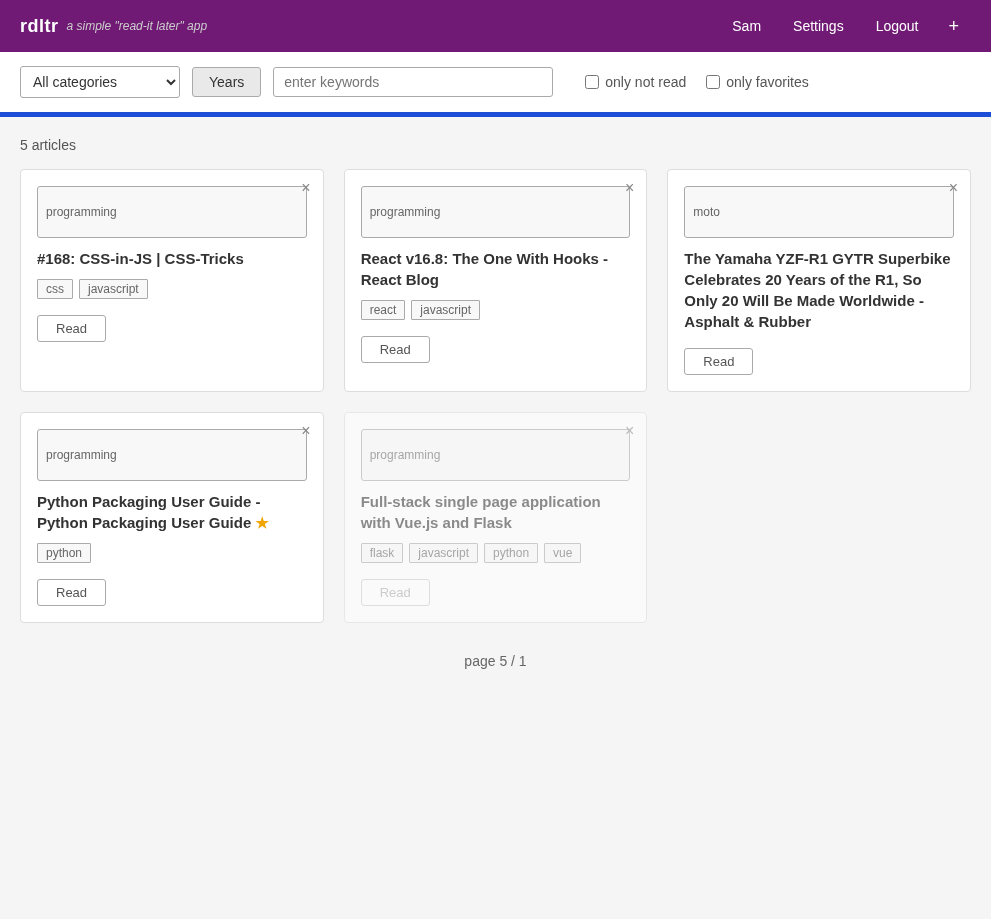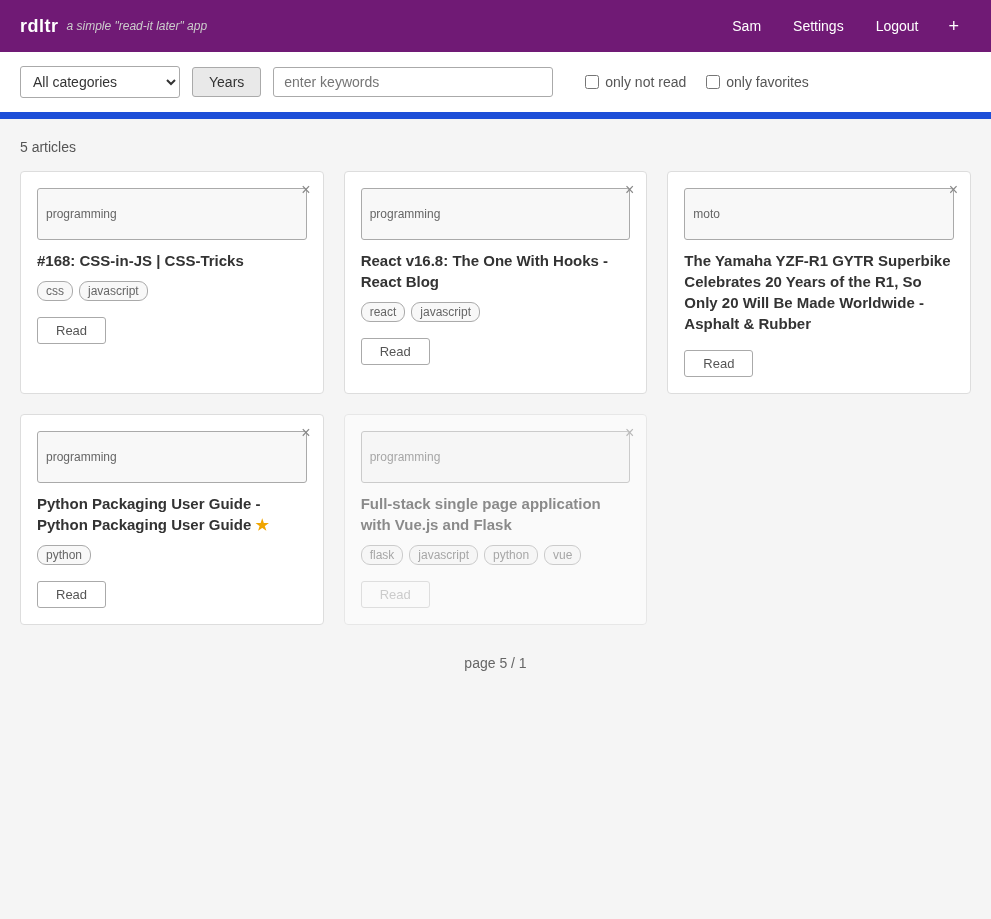--- a/index.html
+++ b/index.html
@@ -46,21 +46,21 @@
       border: none;
       padding: 6px 12px;
       cursor: pointer;
       font-size: 18px;
       border-radius: 3px;
     }
 
     
     .search-bar {
       background: #fff;
-      border-bottom: 7px solid #1d4ed8;
+      border-bottom: 5px solid #1d4ed8;
       padding: 14px 20px;
       display: flex;
       align-items: center;
       gap: 12px;
     }
     .category-select {
       border: 1px solid #aaa;
       border-radius: 3px;
       padding: 6px 8px;
       font-size: 14px;
@@ -167,21 +167,21 @@
     .card-title .star {
       color: #f0a500;
     }
     .card-tags {
       display: flex;
       flex-wrap: wrap;
       gap: 6px;
     }
     .tag {
       border: 1px solid #aaa;
-      border-radius: 9px;
+      border-radius: 1px;
       padding: 2px 8px;
       font-size: 12px;
       color: #666;
       background: #f8f8f8;
     }
     .card-read-btn {
       display: inline-block;
       border: 1px solid #aaa;
       border-radius: 3px;
       padding: 5px 18px;

